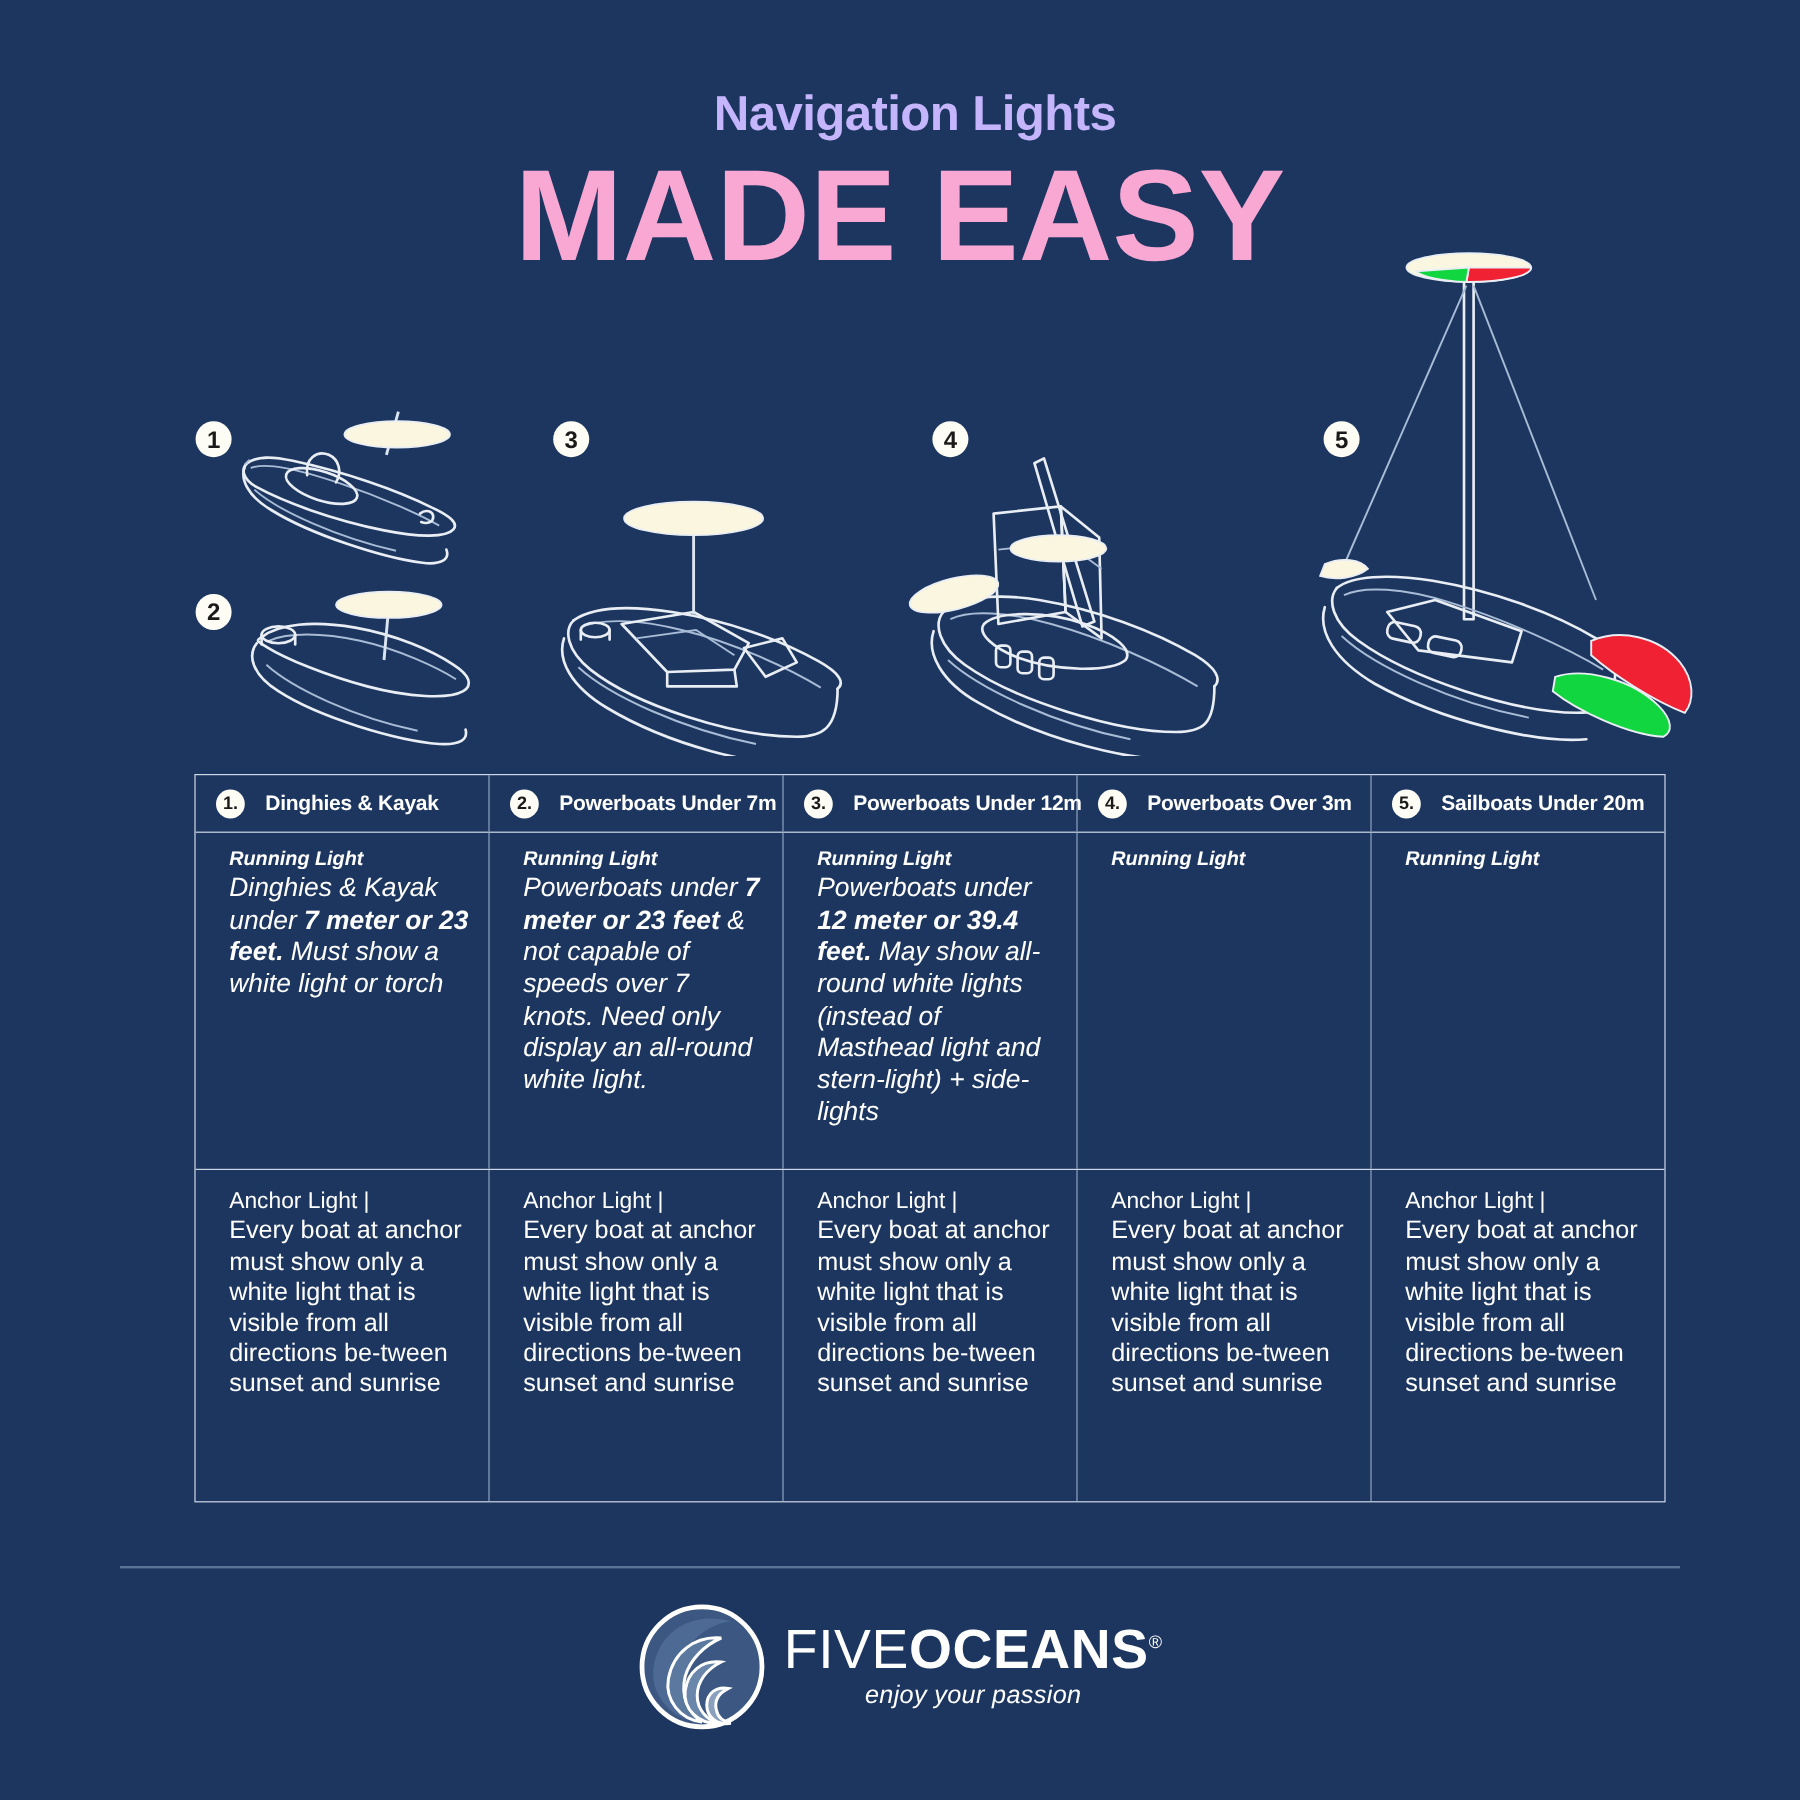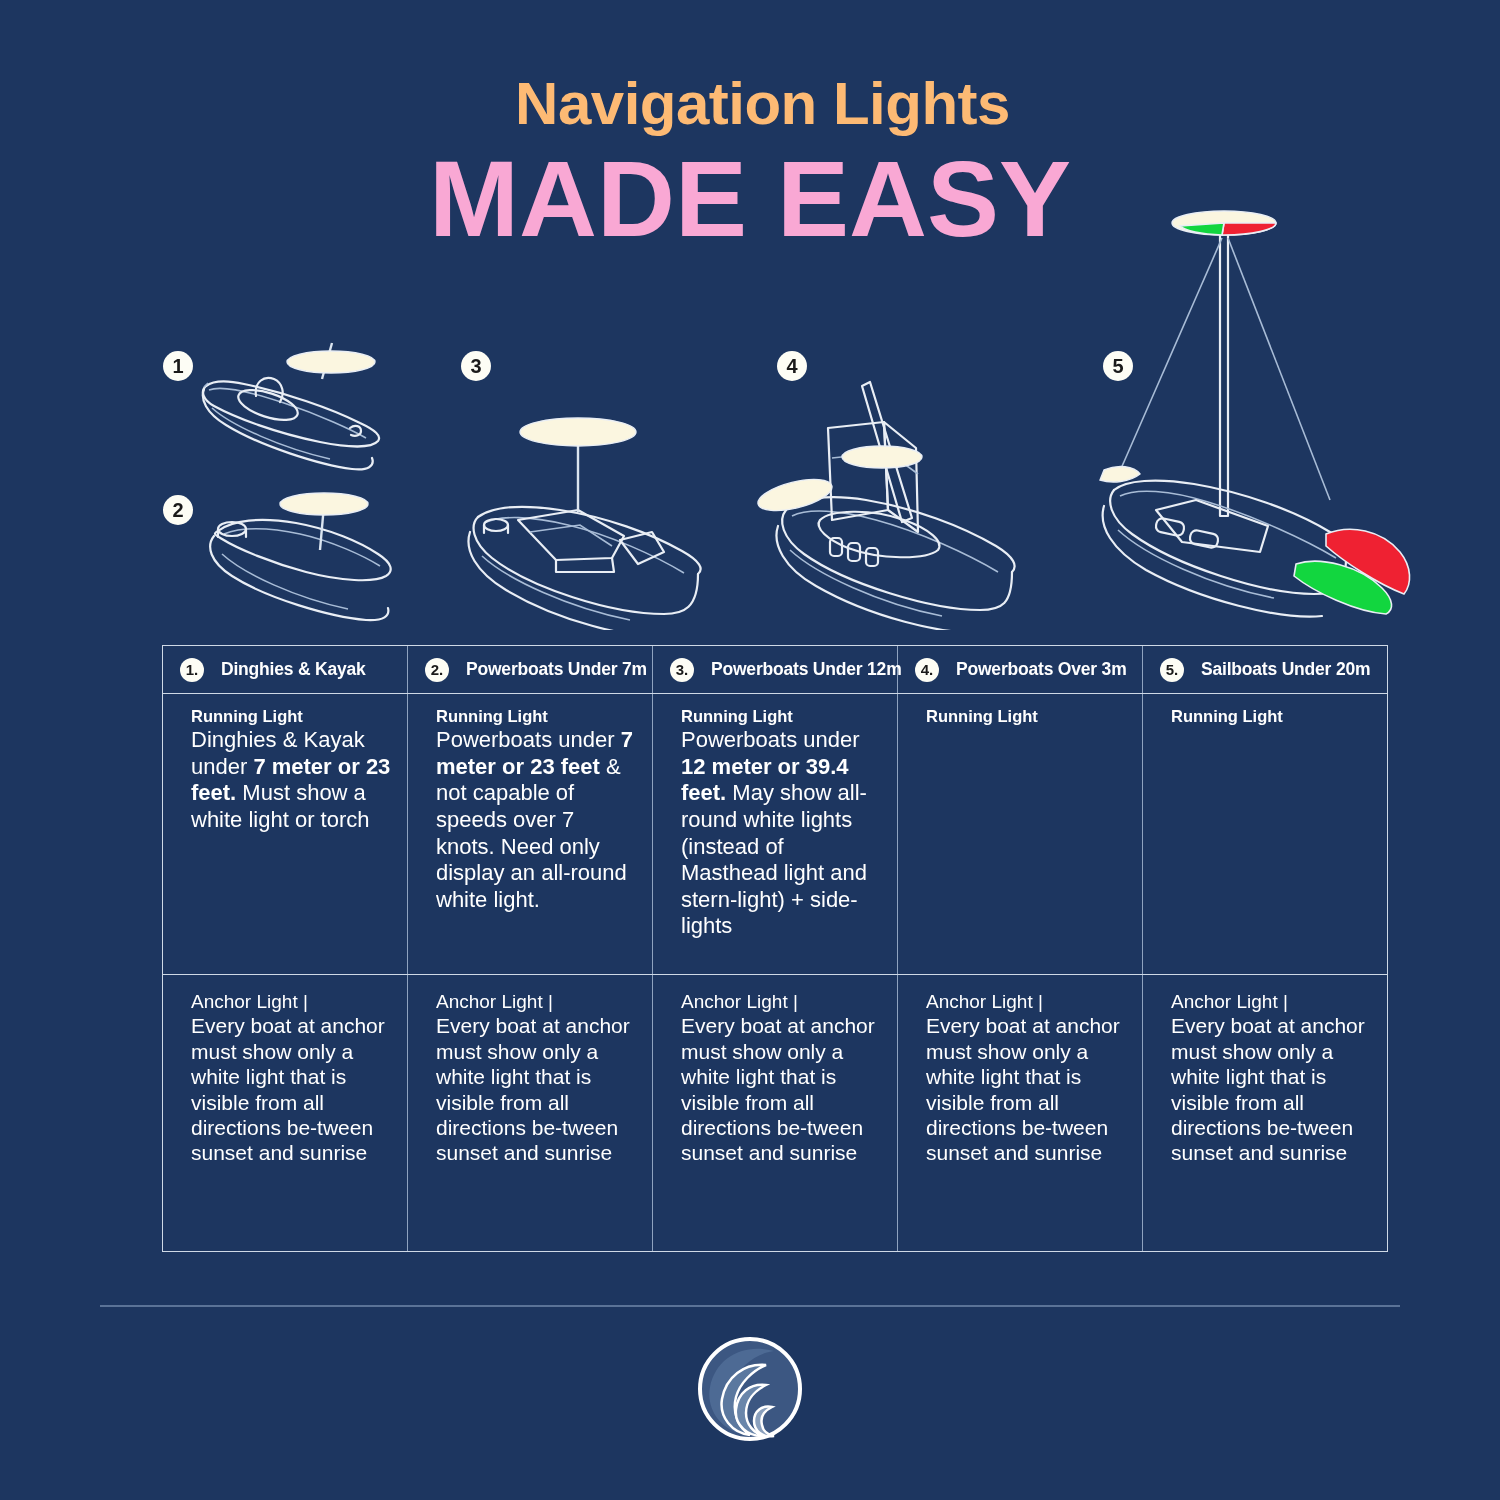--- a/index.html
+++ b/index.html
@@ -23,25 +23,25 @@
 
   
   .header {
     position: absolute;
     top: 74px;
     left: 0;
     width: 1500px;
     text-align: center;
   }
   .title-line1 {
-    font-size: 60px;
+    font-size: 41px;
     font-weight: bold;
     letter-spacing: -0.5px;
     line-height: 1.0;
-    color: #fdba74;
+    color: #c4b5fd;
     margin-left: 25px;
   }
   .title-line2 {
     font-size: 108px;
     font-weight: bold;
     letter-spacing: 0px;
     line-height: 1.05;
     margin-top: 8px;
     color: #f9a8d4;
   }
@@ -112,21 +112,21 @@
     line-height: 1;
   }
   .hdr-label {
     font-size: 17.5px;
     font-weight: bold;
     letter-spacing: -0.2px;
     white-space: nowrap;
     margin-left: 16px;
   }
 
-  .run-row .tcell  { height: 280px; padding: 13px 14px 0 28px; }
+  .run-row .tcell  { height: 280px; padding: 13px 14px 0 28px; font-style: italic; }
   .anch-row .tcell { height: 276px; padding: 16px 14px 0 28px; }
 
   .sub-head {
     font-size: 16.5px;
     font-weight: bold;
     line-height: 1.1;
     margin-bottom: 2px;
   }
   .body-text {
     font-size: 22px;
@@ -420,16 +420,22 @@
     <div class="logo-wrap">
       <span>
         <svg width="108" height="108" viewBox="0 0 108 108" xmlns="http://www.w3.org/2000/svg">
           <circle cx="54" cy="54" r="50" fill="#3c5782" stroke="#ffffff" stroke-width="4"></circle>
           <path d="M14 52 C20 22 48 8 78 16 C62 18 44 30 36 48 C28 66 30 84 42 98 C24 92 10 74 14 52 Z" fill="#4d6a94"></path>
           <path d="M26 64 C30 42 48 28 70 30 C56 36 44 48 40 62 C36 78 42 92 54 100 C36 98 23 82 26 64 Z" fill="#5b789f" stroke="#ffffff" stroke-width="2.5"></path>
           <path d="M40 74 C42 58 54 48 70 50 C58 56 50 66 50 78 C50 90 58 98 68 101 C52 102 38 90 40 74 Z" fill="#6a86aa" stroke="#ffffff" stroke-width="2.5"></path>
           <path d="M58 86 C58 76 66 70 76 72 C68 76 64 82 66 90 C67 96 72 100 78 101 C67 103 58 96 58 86 Z" fill="#8aa0bd" stroke="#ffffff" stroke-width="2.5"></path>
         </svg>
       </span>
+      <div class="logo-text">
+        <div class="logo-words">
+          <span class="logo-five">FIVE</span><span class="logo-oceans">OCEANS</span><span class="logo-reg">®</span>
+        </div>
+        <div class="logo-tag">enjoy your passion</div>
+      </div>
     </div>
   </div>
 
 </div>
 
 </body></html>

